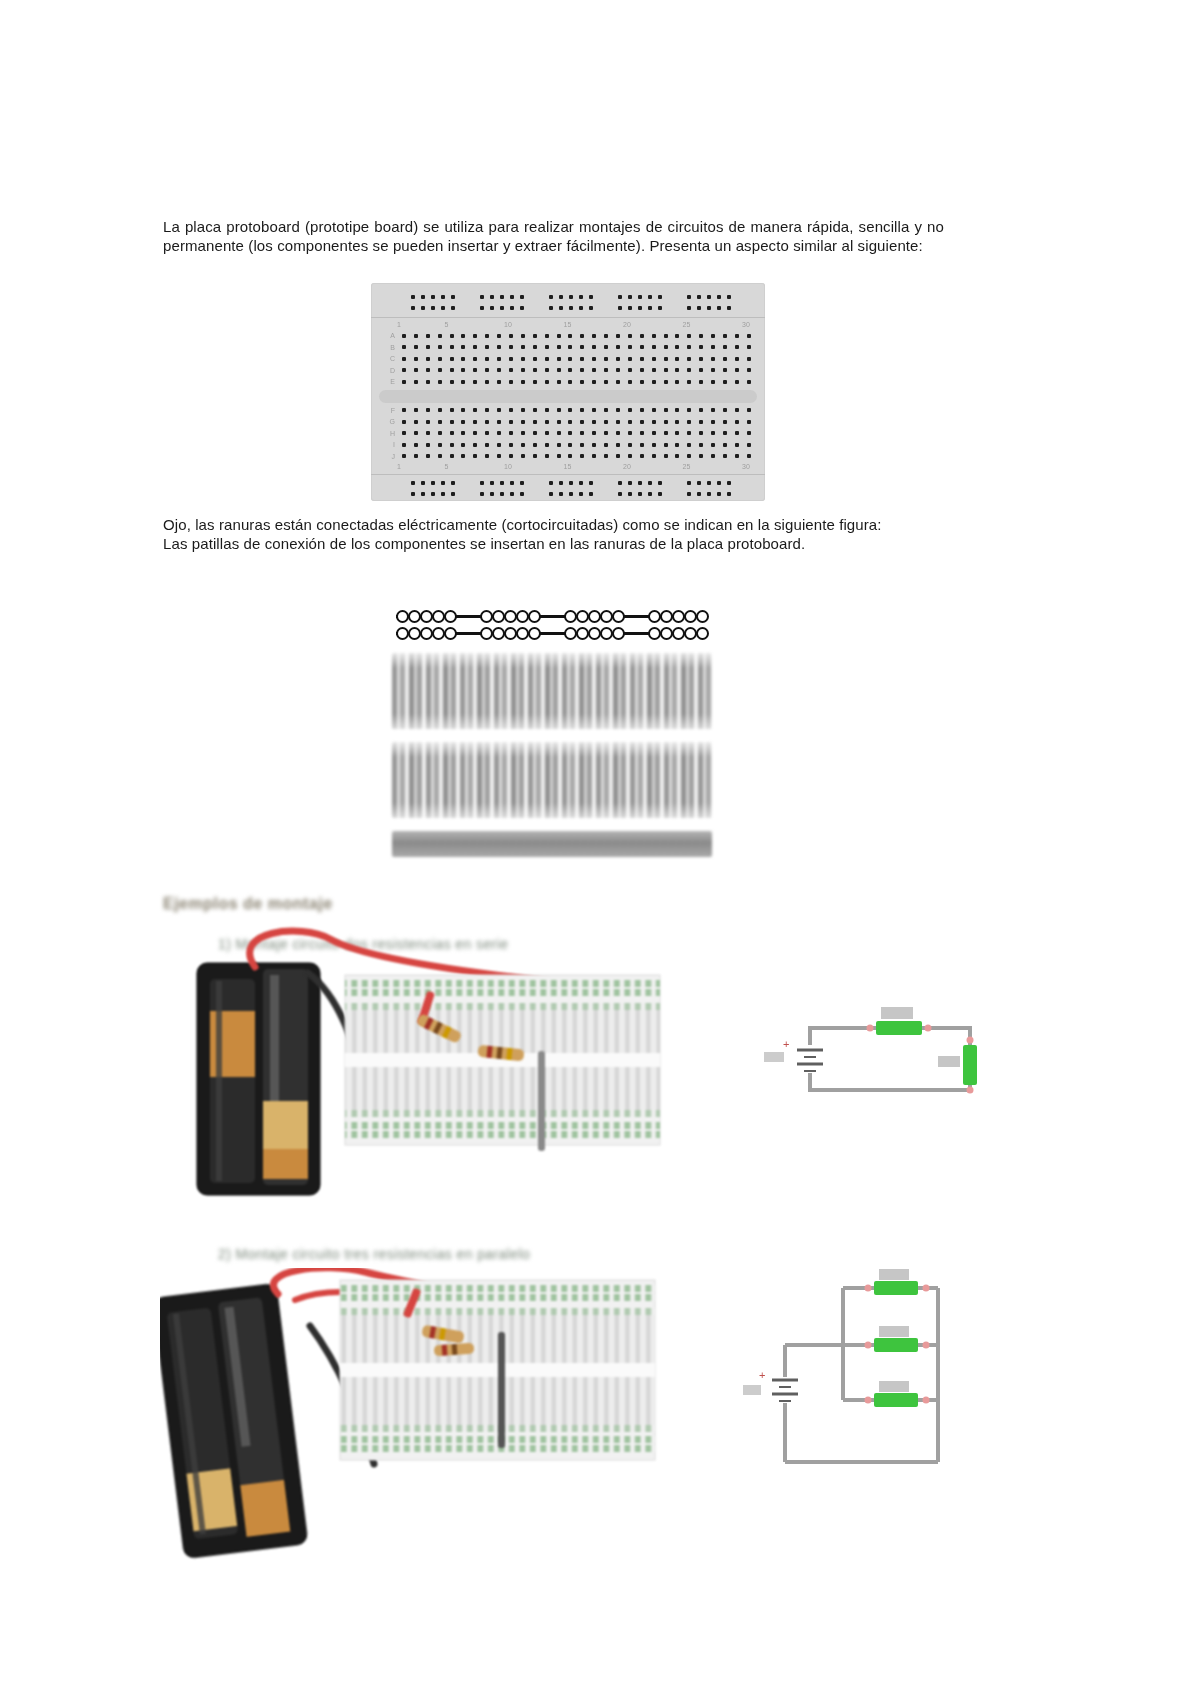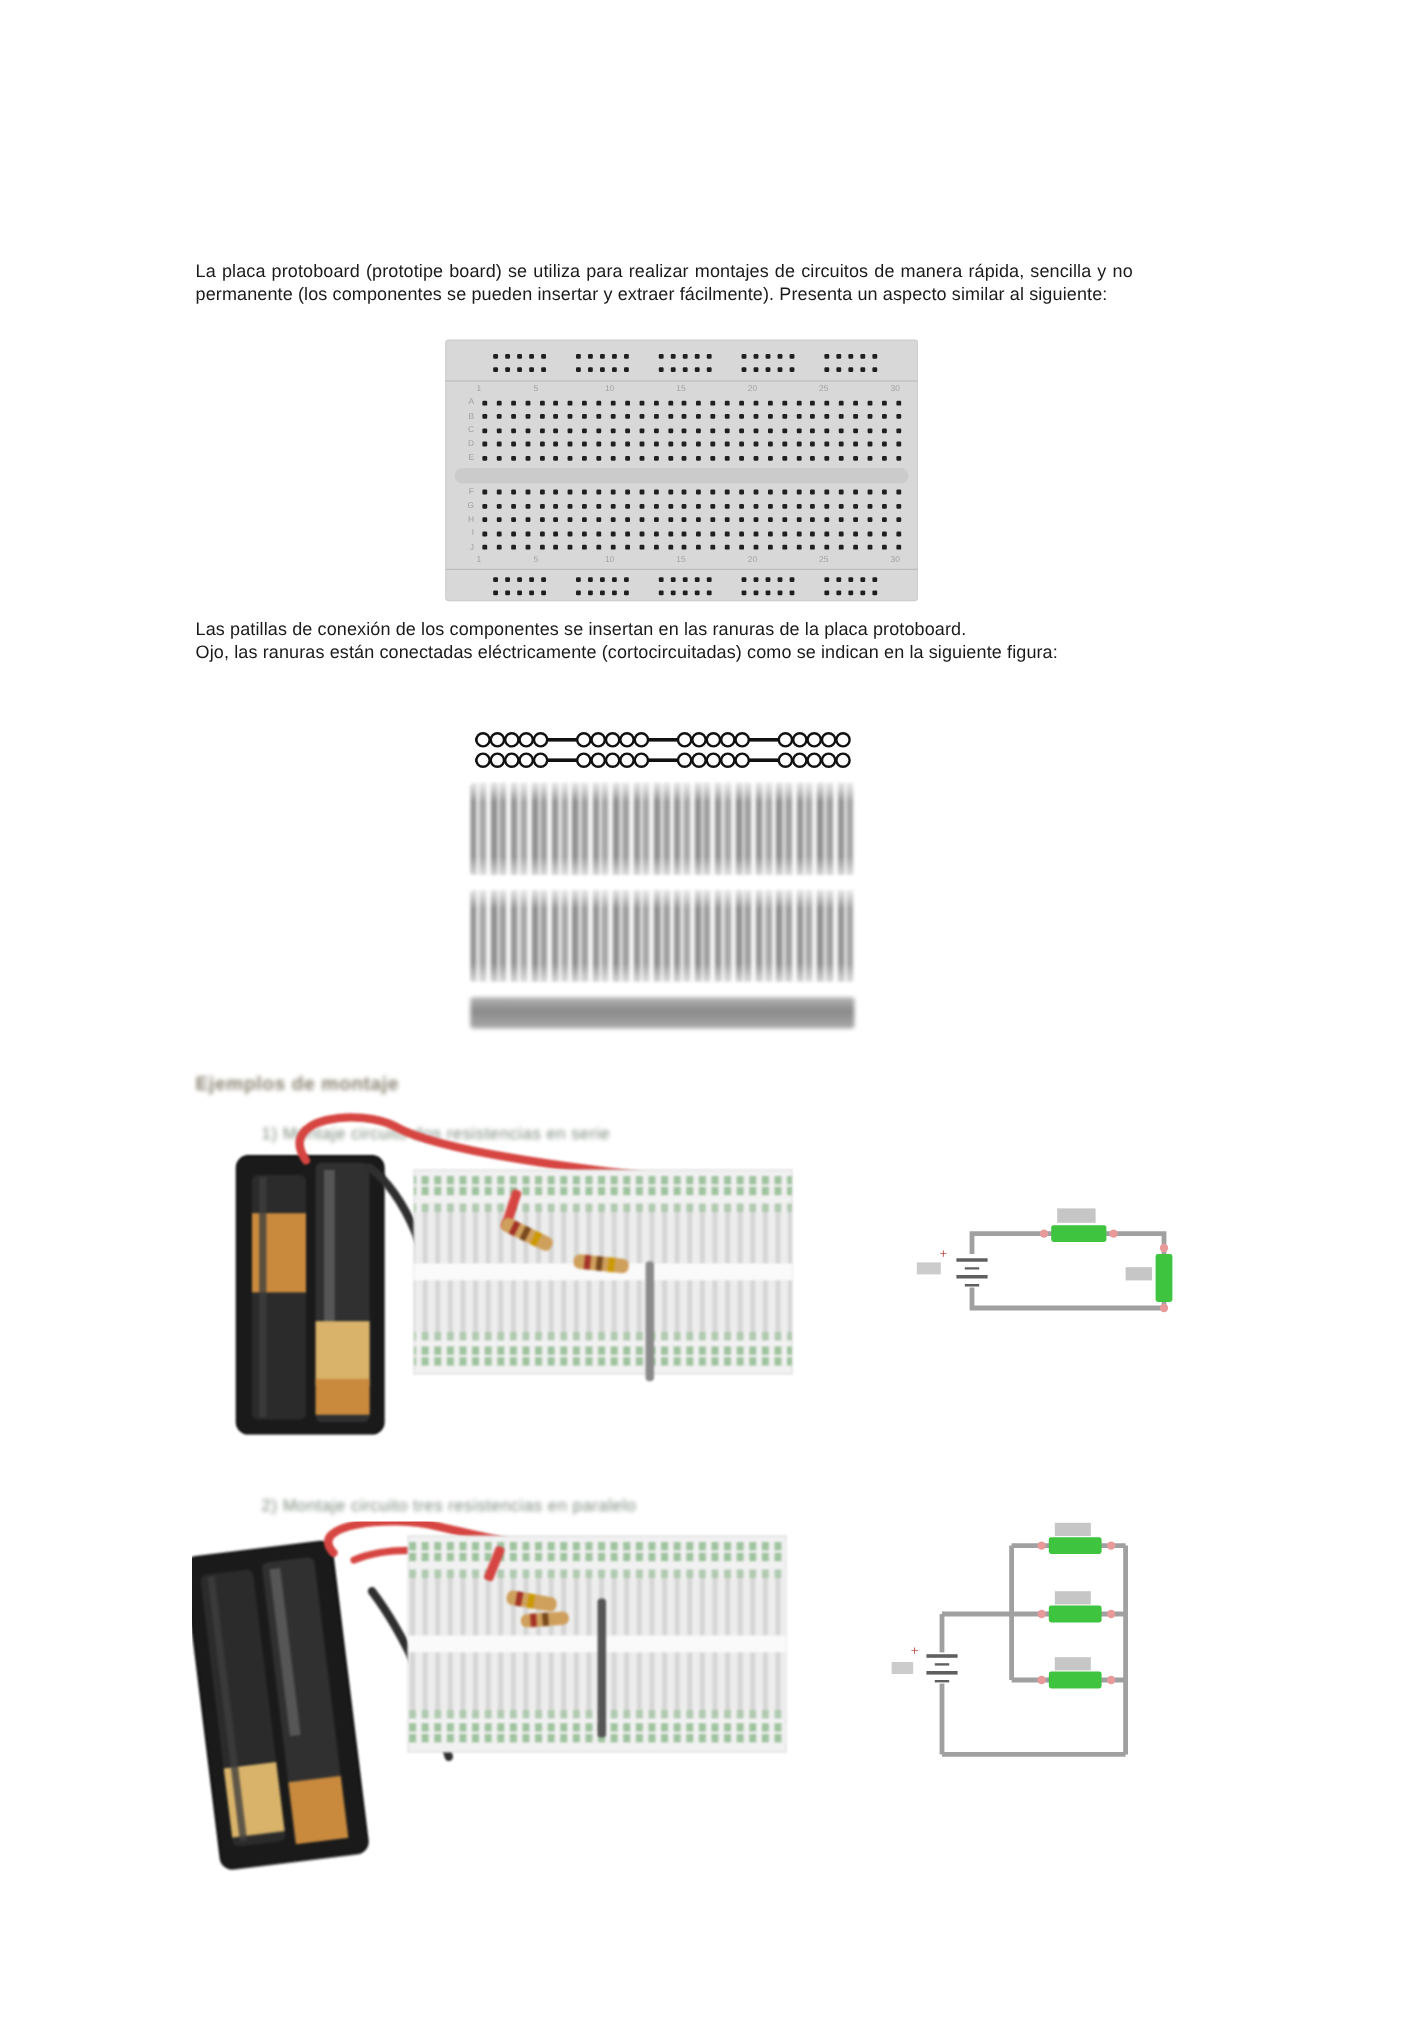--- a/index.html
+++ b/index.html
@@ -1194,22 +1194,22 @@
             <span class="dot"></span>
             <span class="dot"></span>
             <span class="dot"></span>
             <span class="dot"></span>
           </span>
         </div>
       </div>
   </div>
 
   <div class="abs bodytext" style="left:163px;top:515px;width:810px;">
+    <div>Ojo, las ranuras están conectadas eléctricamente (cortocircuitadas) como se indican en la siguiente figura:</div>
     <div>Las patillas de conexión de los componentes se insertan en las ranuras de la placa protoboard.</div>
-    <div>Ojo, las ranuras están conectadas eléctricamente (cortocircuitadas) como se indican en la siguiente figura:</div>
   </div>
 
   <div class="abs conn" style="left:392px;top:609px;">
     <div id="conn-chains">
         <div class="chain-row">
           <span class="chain-group">
             <span class="node"></span>
             <span class="node"></span>
             <span class="node"></span>
             <span class="node"></span>

